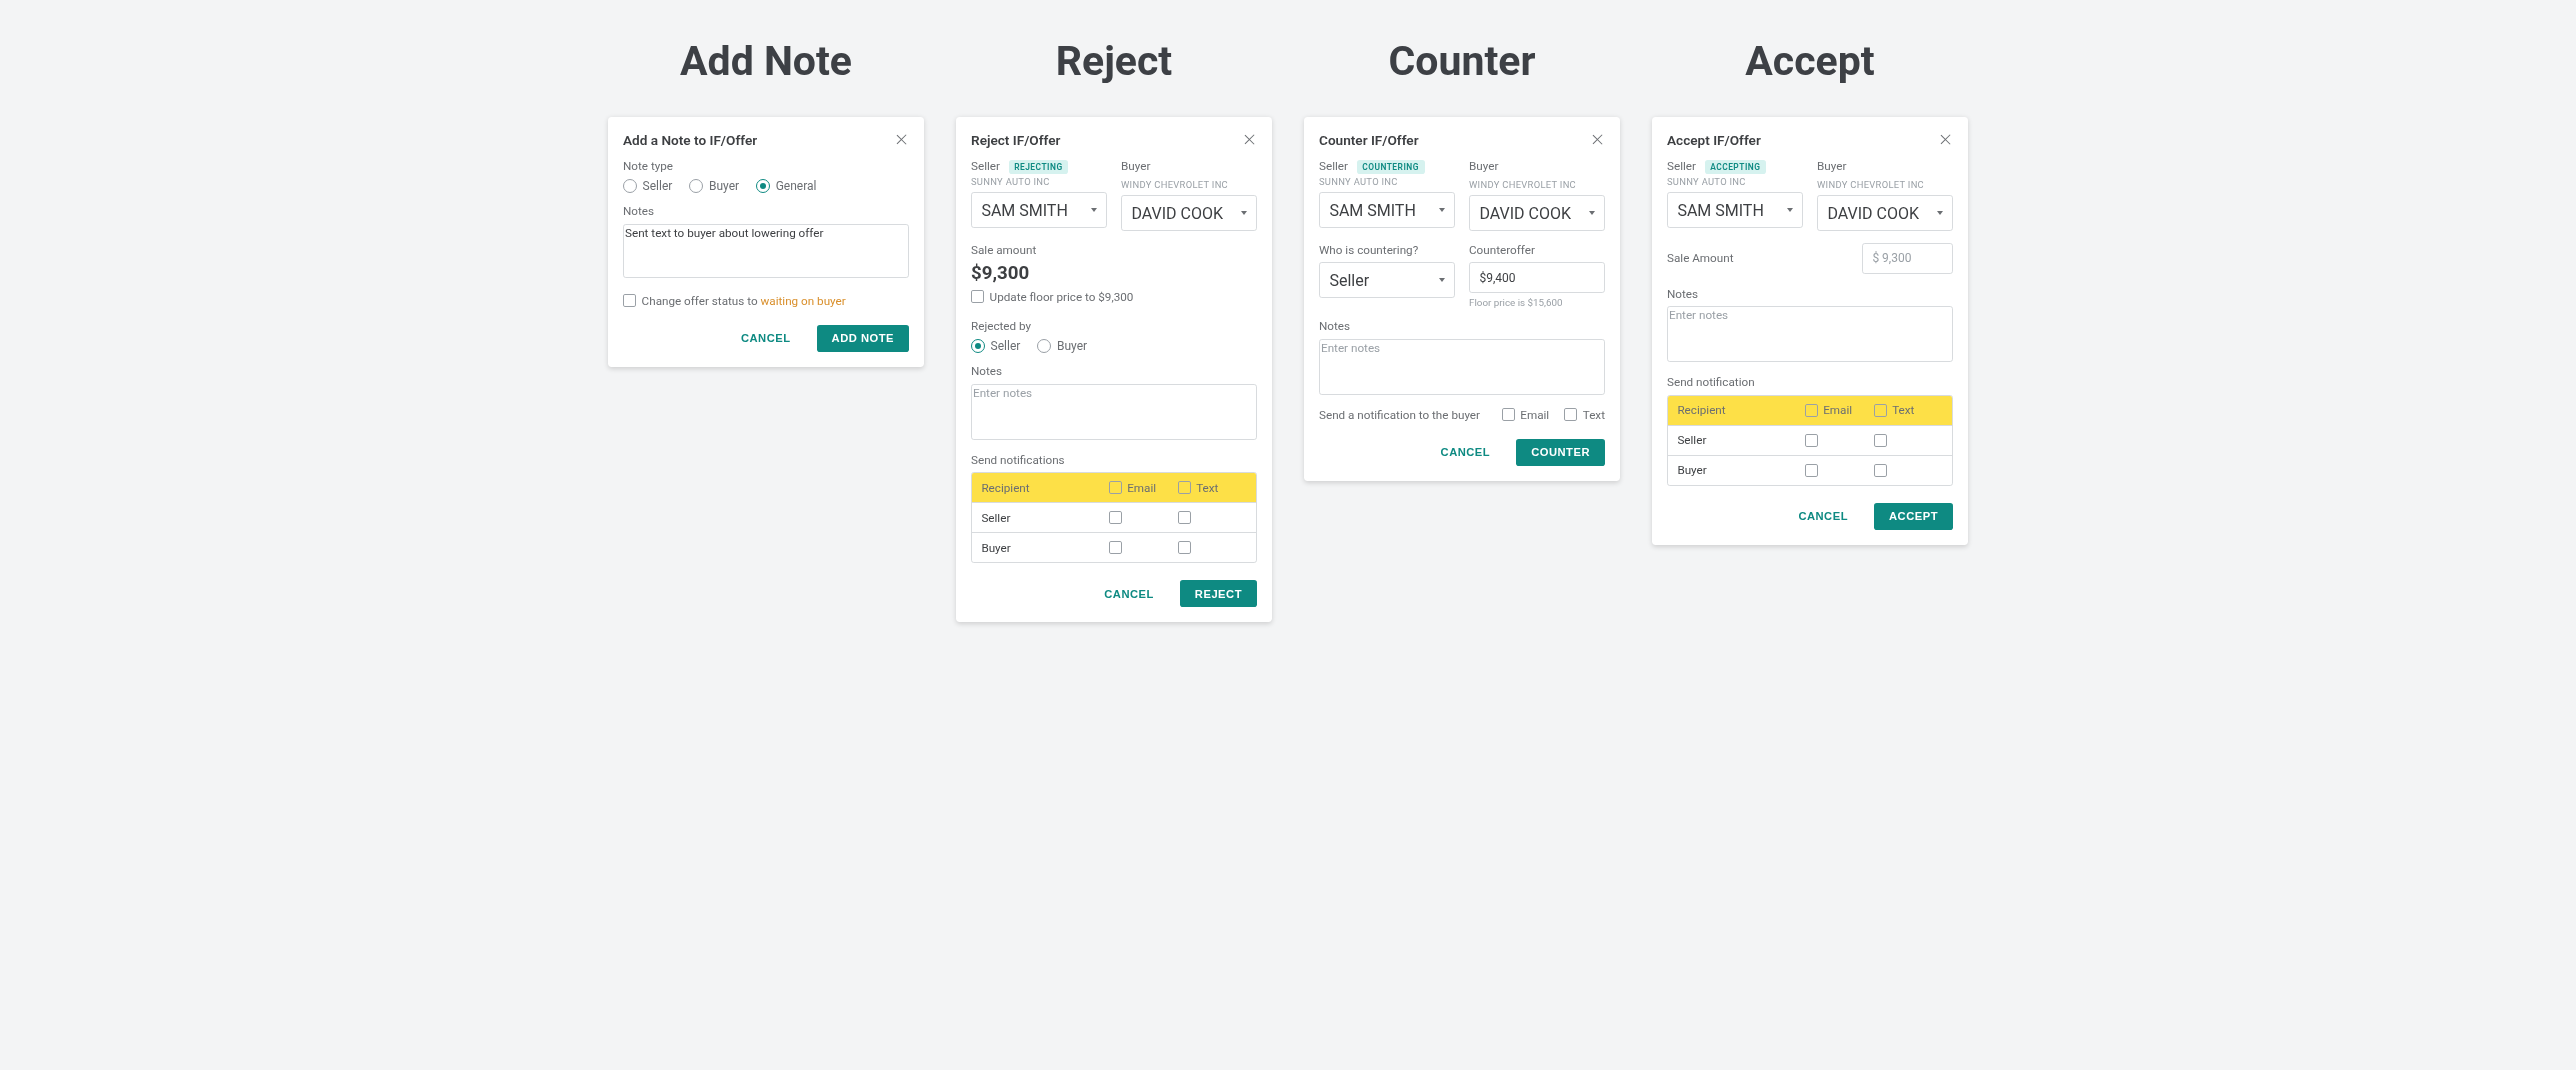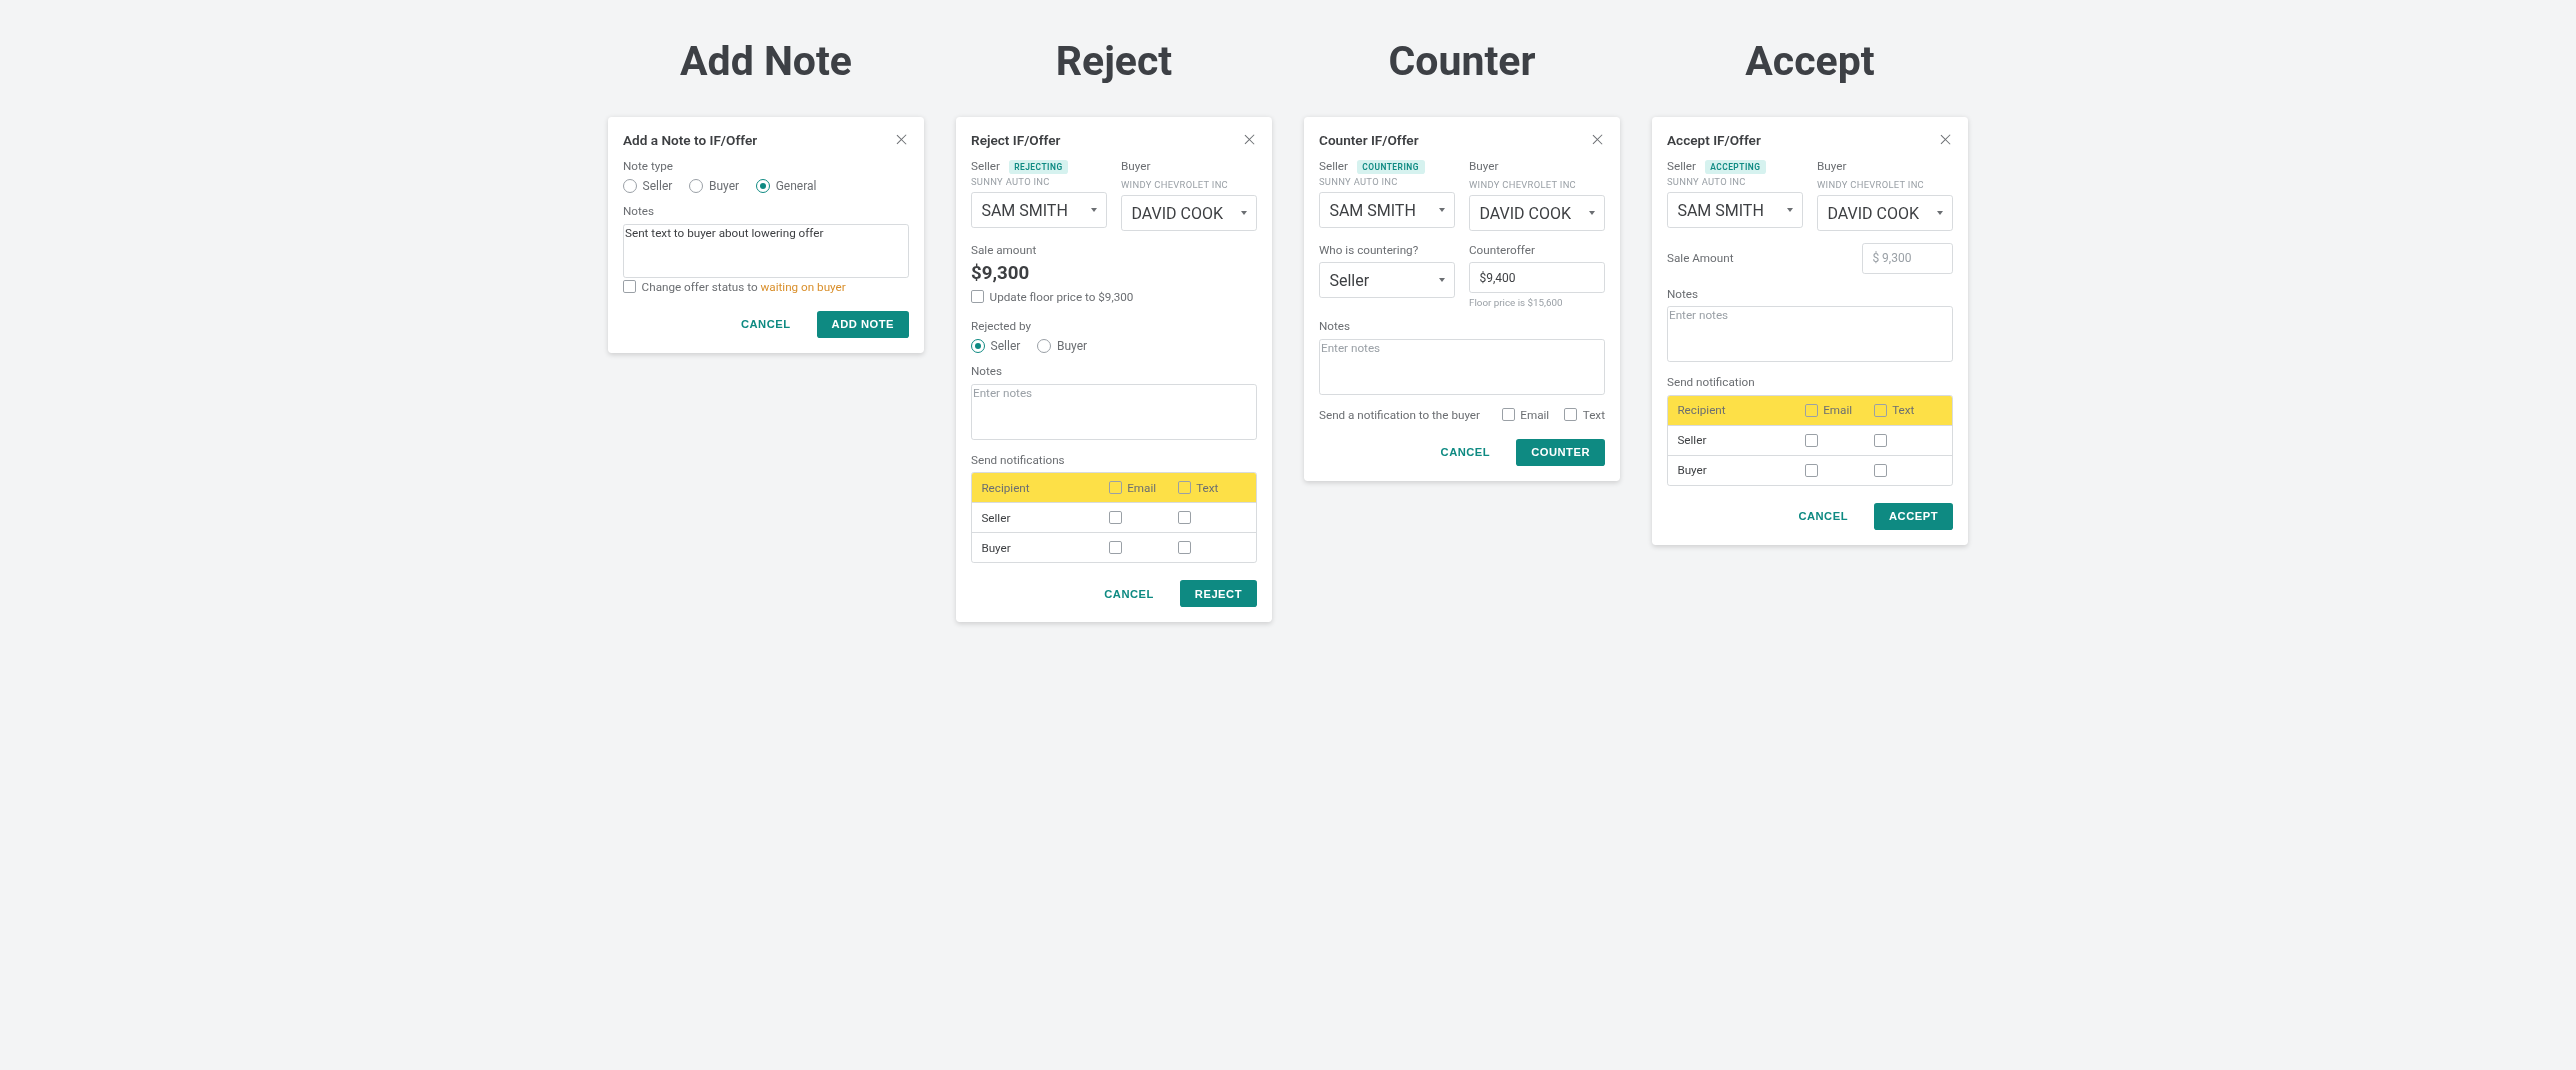--- a/index.html
+++ b/index.html
@@ -236,21 +236,21 @@
     font-size: 11.7px;
   }
   .notif-table .trow + .trow { border-top: 0.9px solid var(--border); }
   .notif-table .trow.head { background: #fde047; color: var(--text-muted); }
   .notif-table .c1 { flex: 1; }
   .notif-table .c2, .notif-table .c3 { width: 69px; display: flex; align-items: center; gap: 5.6px; }
 
   .status-row {
     display:flex;
     align-items:center;
-    margin-top: 2px;
+    margin-top: 16px;
   }
 
   .sale-amount-row {
     display: flex;
     align-items: center;
     justify-content: space-between;
     margin-top: 5.6px;
     margin-bottom: 13px;
   }
   .sale-amount-row .text-input { width: 91px; }

